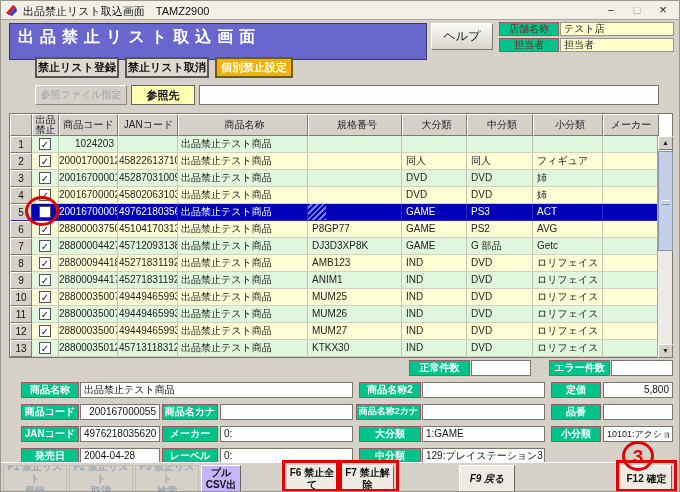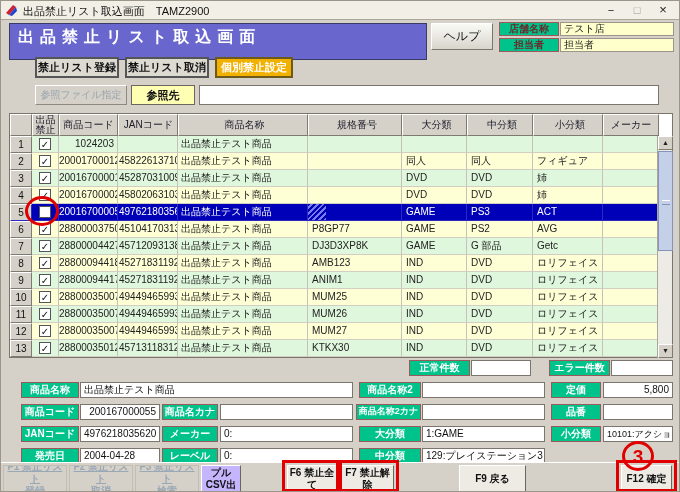--- a/index.html
+++ b/index.html
@@ -14,21 +14,21 @@
   #btn-min { right:58px; }
   #btn-max { right:32px; color:#999; }
   #btn-close { right:6px; font-size:13px; }
 
   
   #bluehead { position:absolute; left:8px; top:22px; width:418px; height:37px; background:#6967CE; border:1px solid #3a3a66;
               color:#fff; font-weight:bold; font-size:16px; letter-spacing:6px; line-height:25px; padding-left:8px; white-space:nowrap; }
   #helpbtn { position:absolute; left:430px; top:22px; width:62px; height:27px; background:linear-gradient(#fafaf6,#d8d5cc);
              border:1px solid #7a766c; border-top-color:#fff; border-left-color:#fff; text-align:center; line-height:25px; font-size:12px; color:#111; }
   .toplabel { position:absolute; width:60px; height:14px; background:#00C28B; border:1px solid #9a5a5a; color:#6B2B2B;
-              font-size:10px; font-weight:bold; text-align:center; line-height:12px; }
+              font-size:10px; font-weight:normal; text-align:center; line-height:12px; }
   .topfield { position:absolute; width:114px; height:14px; background:#FFFFCC; border:1px solid #9a968c; font-size:10px; line-height:12px; padding-left:3px; color:#222; white-space:nowrap; }
   #storelabel { left:498px; top:21px; } #storefield { left:559px; top:21px; }
   #stafflabel { left:498px; top:37px; } #stafffield { left:559px; top:37px; }
 
   
   .modebtn { position:absolute; top:56px; height:21px; background:#DDDAD2; border:2px solid #555; font-size:11px; font-weight:bold;
              color:#111; text-align:center; line-height:17px; white-space:nowrap; }
   #mode1 { left:34px; width:84px; } #mode2 { left:124px; width:84px; }
   #mode3 { left:214px; width:78px; background:#F2B000; color:#fff; border:2px solid #6b5a1a; }
 
@@ -90,25 +90,25 @@
 
   #lb-price { left:550px; top:381px; width:50px; } #fd-price { left:602px; top:381px; width:70px; }
   #lb-hin   { left:550px; top:403px; width:50px; } #fd-hin   { left:602px; top:403px; width:70px; }
   #lb-sho   { left:550px; top:425px; width:50px; } #fd-sho   { left:602px; top:425px; width:70px; font-size:9px; }
 
   
   #fbar { position:absolute; left:0; top:461px; width:680px; height:31px; background:#D5D1C8; border-top:1px solid #fff; }
   .fkey { position:absolute; top:2px; height:27px; font-size:10px; font-weight:bold; text-align:center; overflow:hidden;
           display:flex; flex-direction:column; justify-content:center; line-height:12px; }
   .fk-on { background:#EDEBE4; border:1px solid #6b675f; border-top-color:#fff; border-left-color:#fff; color:#111; }
-  .fk-off{ background:#D5D1C8; border:1px solid #c2beb4; color:#9aa8b6;text-decoration:underline; }
+  .fk-off{ background:#D5D1C8; border:1px solid #c2beb4; color:#9aa8b6; }
   #fk1{ left:2px; width:64px; } #fk2{ left:68px; width:64px; } #fk3{ left:134px; width:64px; }
   #fk4{ left:200px; width:40px; background:#c4b5fd; }
   #fk6{ left:286px; width:50px; } #fk7{ left:340px; width:53px; }
-  #fk9{ left:458px; width:67px; } #fk12{ left:620px; width:51px; }
+  #fk9{ left:458px; width:56px;font-style:italic; } #fk12{ left:620px; width:51px; }
 
   
   .ann { position:absolute; border:3px solid #E00000; background:transparent; z-index:50; }
   #ann-cb  { left:24px; top:195px; width:34px; height:30px; border-radius:50%; }
   #ann-f6  { left:281px; top:459px; width:60px; height:32px; }
   #ann-f7  { left:335px; top:459px; width:63px; height:32px; }
   #ann-f12 { left:615px; top:459px; width:61px; height:32px; }
   #ann-3   { left:621px; top:440px; width:32px; height:30px; border-radius:50%; color:#E00000;
              font-size:19px; font-weight:bold; text-align:center; line-height:26px; background:rgba(255,255,255,0.0); }
 </style>

